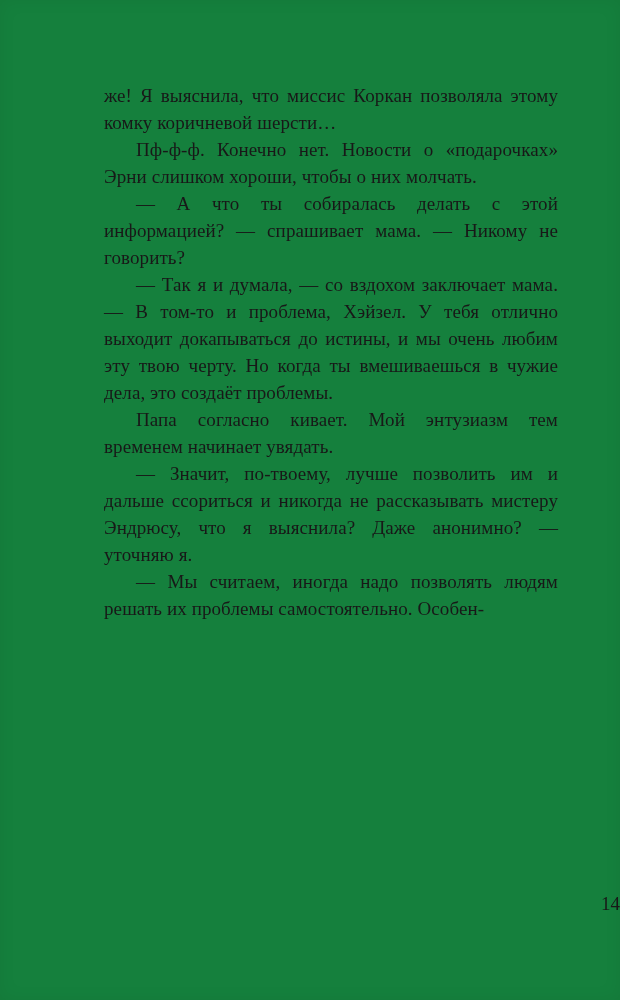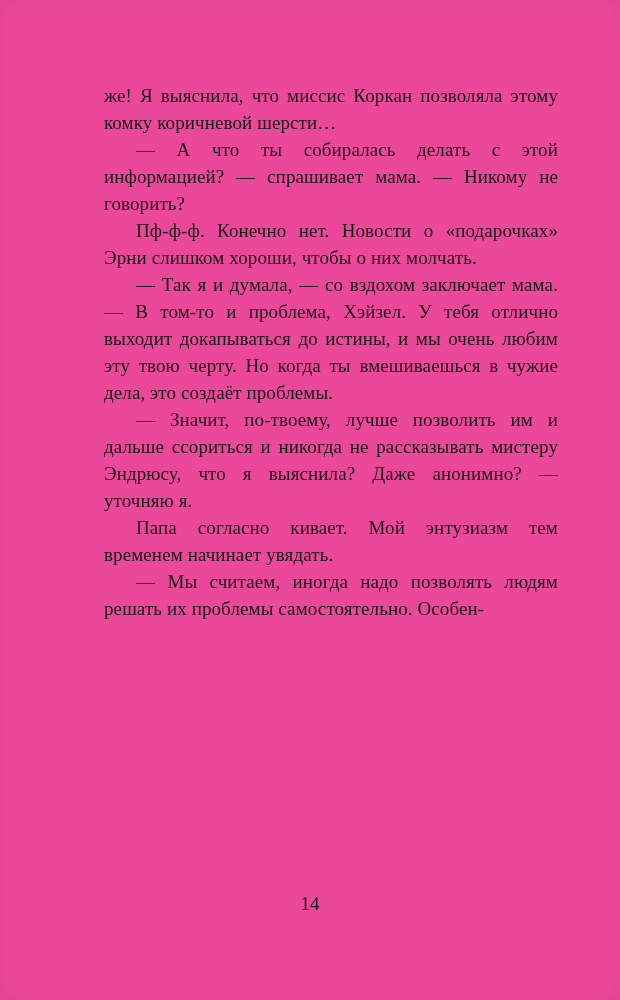--- a/index.html
+++ b/index.html
@@ -5,21 +5,21 @@
   html, body {
     margin: 0;
     padding: 0;
     background: #f4f4f2;
   }
   .book-page {
     position: relative;
     width: 620px;
     height: 1000px;
     margin: 0 auto;
-    background: #ec4899;
+    background: #15803d;
     box-sizing: border-box;
     box-shadow: inset 0 0 18px rgba(0,0,0,0.06);
     font-family: "Liberation Serif", "DejaVu Serif", serif;
     color: #181818;
     overflow: hidden;
   }
   .text-block {
     position: absolute;
     left: 104px;
     top: 82px;
@@ -35,32 +35,32 @@
     text-indent: 32px;
   }
   .text-block p.continuation {
     text-indent: 0;
   }
   .page-number {
     position: absolute;
     left: 0;
     top: 893px;
     width: 620px;
-    text-align: center;
+    text-align: right;
     font-size: 19px;
     color: #181818;
   }
 </style>
 </head>
 <body>
 
 <div class="book-page">
   <div class="text-block">
     <p class="continuation">же! Я выяснила, что миссис Коркан позволяла этому комку коричневой шерсти…</p>
+    <p>Пф-ф-ф. Конечно нет. Новости о «подарочках» Эрни слишком хороши, чтобы о них молчать.</p>
     <p>— А что ты собиралась делать с этой информацией? — спрашивает мама. — Никому не говорить?</p>
-    <p>Пф-ф-ф. Конечно нет. Новости о «подарочках» Эрни слишком хороши, чтобы о них молчать.</p>
     <p>— Так я и думала, — со вздохом заключает мама. — В том-то и проблема, Хэйзел. У тебя отлично выходит докапываться до истины, и мы очень любим эту твою черту. Но когда ты вмешиваешься в чужие дела, это создаёт проблемы.</p>
+    <p>Папа согласно кивает. Мой энтузиазм тем временем начинает увядать.</p>
     <p>— Значит, по-твоему, лучше позволить им и дальше ссориться и никогда не рассказывать мистеру Эндрюсу, что я выяснила? Даже анонимно? — уточняю я.</p>
-    <p>Папа согласно кивает. Мой энтузиазм тем временем начинает увядать.</p>
     <p>— Мы считаем, иногда надо позволять людям решать их проблемы самостоятельно. Особен-</p>
   </div>
   <div class="page-number">14</div>
 </div>
 
 </body></html>

